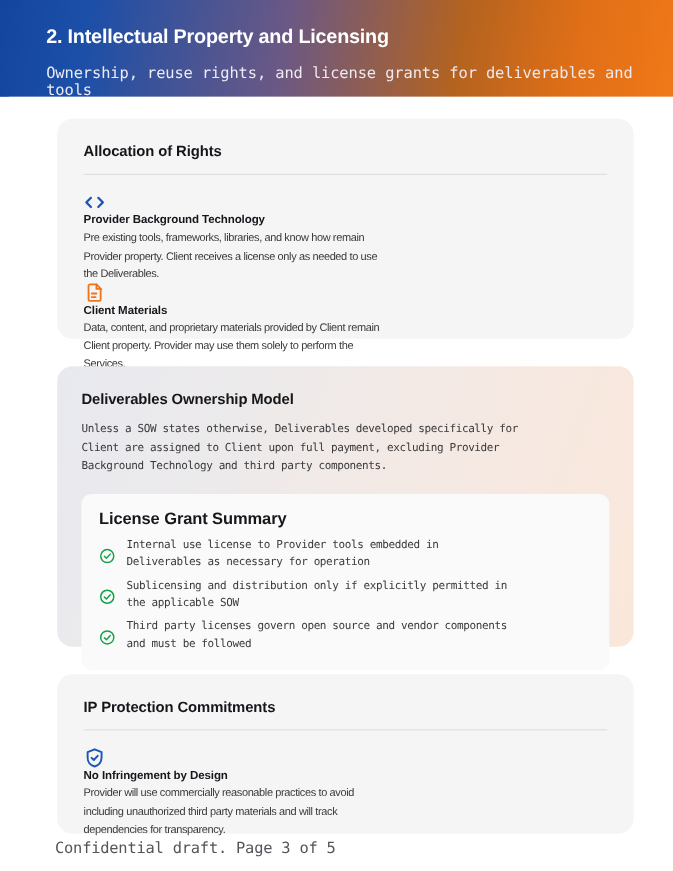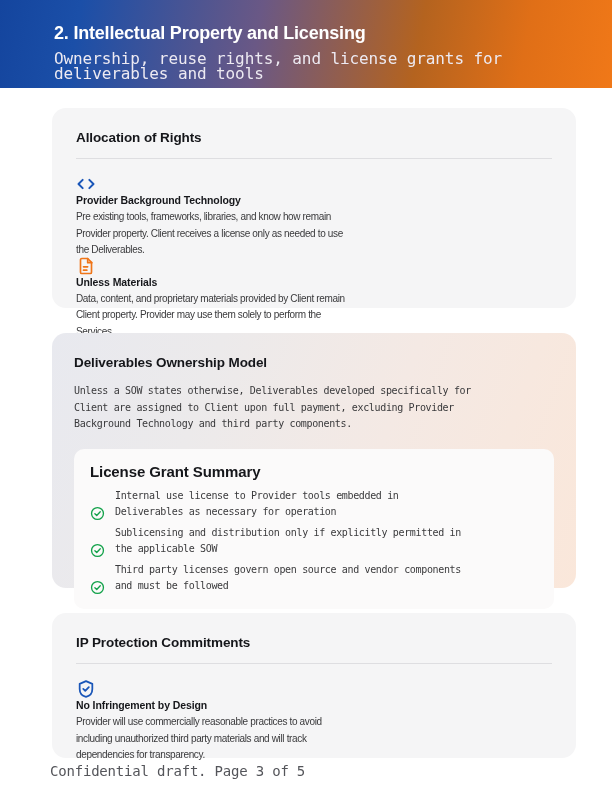--- a/index.html
+++ b/index.html
@@ -17,37 +17,37 @@
 
   
   .header {
     position: absolute;
     left: 0;
     top: 0;
     width: 612px;
     height: 88px;
     background: linear-gradient(100deg, #14459e 0%, #1b4fa8 13%, #6a5885 42%, #b4631f 68%, #e06f17 85%, #f07818 100%);
     box-sizing: border-box;
-    padding: 22px 0 0 54px;
+    padding: 22px 0 0 42px;
   }
   .header-title {
     font-family: "Liberation Sans", sans-serif;
     font-size: 18px;
     font-weight: bold;
     color: #ffffff;
     letter-spacing: -0.2px;
     line-height: 22px;
     margin: 0;
   }
   .header-sub {
     font-family: "DejaVu Sans Mono", monospace;
-    font-size: 16px;
+    font-size: 14px;
     color: #edeaf2;
     line-height: 15px;
-    margin-top: 7px;
+    margin-top: 16px;
     letter-spacing: -0.1px;
   }
 
   
   .page {
     position: absolute;
     left: 8px;
     top: 88px;
     width: 612px;
     height: 612px;
@@ -160,21 +160,21 @@
   .inner-title {
     font-family: "Liberation Sans", sans-serif;
     font-size: 15px;
     font-weight: bold;
     color: #16171b;
     letter-spacing: -0.1px;
     margin: 0 0 8px 0;
   }
   .check-row {
     display: flex;
-    align-items: flex-end;
+    align-items: center;
     margin-top: 4px;
   }
   .check-icon {
     width: 15px;
     height: 15px;
     flex: 0 0 15px;
     margin-top: 2px;
     margin-right: 10px;
   }
   .check-text {
@@ -230,21 +230,21 @@
     <div class="item-row" style="margin-top:-6px;">
       <span class="item-icon">
         <svg viewBox="0 0 24 24" width="20" height="20" fill="none" stroke="#ef7518" stroke-width="2" stroke-linecap="round" stroke-linejoin="round">
           <path d="M14 3H7a1.6 1.6 0 0 0-1.6 1.6v14.8A1.6 1.6 0 0 0 7 21h10a1.6 1.6 0 0 0 1.6-1.6V7.6z"></path>
           <polyline points="14,3 14,8 19,8"></polyline>
           <line x1="9" y1="13" x2="14" y2="13"></line>
           <line x1="9" y1="17" x2="13" y2="17"></line>
         </svg>
       </span>
       <div class="item-body">
-        <div class="item-title">Unless Materials</div>
+        <div class="item-title">Client Materials</div>
         <div class="item-text">Data, content, and proprietary materials provided by Client remain
 Client property. Provider may use them solely to perform the
 Services.</div>
       </div>
     </div>
   </div>
 
   <div class="card card-gradient" id="card-deliverables">
     <div class="card-title">Deliverables Ownership Model</div>
     <div class="card-para">Unless a SOW states otherwise, Deliverables developed specifically for

